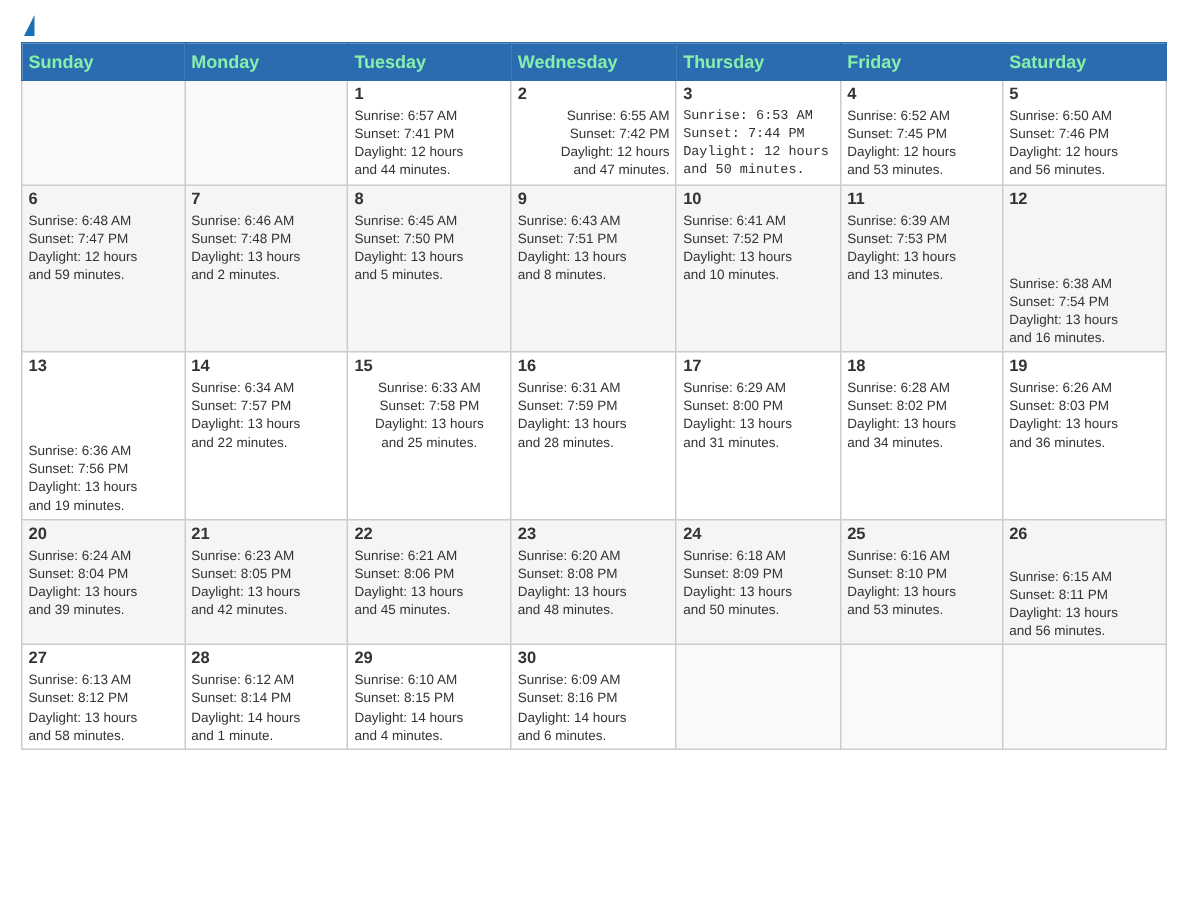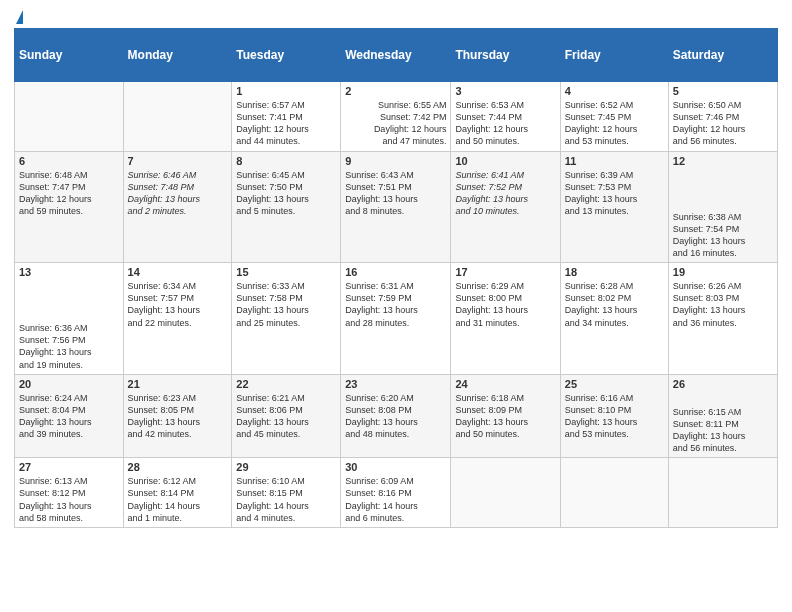--- a/index.html
+++ b/index.html
@@ -55,24 +55,24 @@
       color: #555;
       font-weight: bold;
     }
     .calendar {
       width: 100%;
       border-collapse: collapse;
       border: 1px solid #ccc;
     }
     .calendar th {
       background: #2b6cb0;
-      color: #ffffff;
+      color: #86efac;
       font-size: 12px;
       font-weight: bold;
-      padding: 19px 4px;
+      padding: 5px 4px;
       text-align: left;
       border: 1px solid #2b6cb0;
     }
     .calendar td {
       border: 1px solid #ccc;
       vertical-align: top;
       padding: 3px 4px;
       width: 113px;
       min-height: 80px;
       font-size: 9.5px;
@@ -147,21 +147,21 @@
           </td>
           <td>
             <span class="day-num">2</span>
             <div class="day-info" style="white-space: pre-line; text-align: right;">Sunrise: 6:55 AM
 Sunset: 7:42 PM
 Daylight: 12 hours
 and 47 minutes.</div>
           </td>
           <td>
             <span class="day-num">3</span>
-            <div class="day-info" style="white-space: pre-line;">Sunrise: 6:53 AM
+            <div class="day-info" style="white-space: pre-line; font-family: Liberation Mono, monospace;">Sunrise: 6:53 AM
 Sunset: 7:44 PM
 Daylight: 12 hours
 and 50 minutes.</div>
           </td>
           <td>
             <span class="day-num">4</span>
             <div class="day-info" style="white-space: pre-line;">Sunrise: 6:52 AM
 Sunset: 7:45 PM
 Daylight: 12 hours
 and 53 minutes.</div>
@@ -177,42 +177,42 @@
         <tr class="row-even">
           <td>
             <span class="day-num">6</span>
             <div class="day-info" style="white-space: pre-line;">Sunrise: 6:48 AM
 Sunset: 7:47 PM
 Daylight: 12 hours
 and 59 minutes.</div>
           </td>
           <td>
             <span class="day-num">7</span>
-            <div class="day-info" style="white-space: pre-line; font-style: italic;">Sunrise: 6:46 AM
+            <div class="day-info" style="white-space: pre-line;">Sunrise: 6:46 AM
 Sunset: 7:48 PM
 Daylight: 13 hours
 and 2 minutes.</div>
           </td>
           <td>
             <span class="day-num">8</span>
             <div class="day-info" style="white-space: pre-line;">Sunrise: 6:45 AM
 Sunset: 7:50 PM
 Daylight: 13 hours
 and 5 minutes.</div>
           </td>
           <td>
             <span class="day-num">9</span>
             <div class="day-info" style="white-space: pre-line;">Sunrise: 6:43 AM
 Sunset: 7:51 PM
 Daylight: 13 hours
 and 8 minutes.</div>
           </td>
           <td>
             <span class="day-num">10</span>
-            <div class="day-info" style="white-space: pre-line; font-style: italic;">Sunrise: 6:41 AM
+            <div class="day-info" style="white-space: pre-line;">Sunrise: 6:41 AM
 Sunset: 7:52 PM
 Daylight: 13 hours
 and 10 minutes.</div>
           </td>
           <td>
             <span class="day-num">11</span>
             <div class="day-info" style="white-space: pre-line;">Sunrise: 6:39 AM
 Sunset: 7:53 PM
 Daylight: 13 hours
 and 13 minutes.</div>
@@ -235,21 +235,21 @@
           </td>
           <td>
             <span class="day-num">14</span>
             <div class="day-info" style="white-space: pre-line;">Sunrise: 6:34 AM
 Sunset: 7:57 PM
 Daylight: 13 hours
 and 22 minutes.</div>
           </td>
           <td>
             <span class="day-num">15</span>
-            <div class="day-info" style="white-space: pre-line;">Sunrise: 6:33 AM
+            <div class="day-info" style="white-space: pre-line; text-align: center;">Sunrise: 6:33 AM
 Sunset: 7:58 PM
 Daylight: 13 hours
 and 25 minutes.</div>
           </td>
           <td>
             <span class="day-num">16</span>
             <div class="day-info" style="white-space: pre-line;">Sunrise: 6:31 AM
 Sunset: 7:59 PM
 Daylight: 13 hours
 and 28 minutes.</div>

